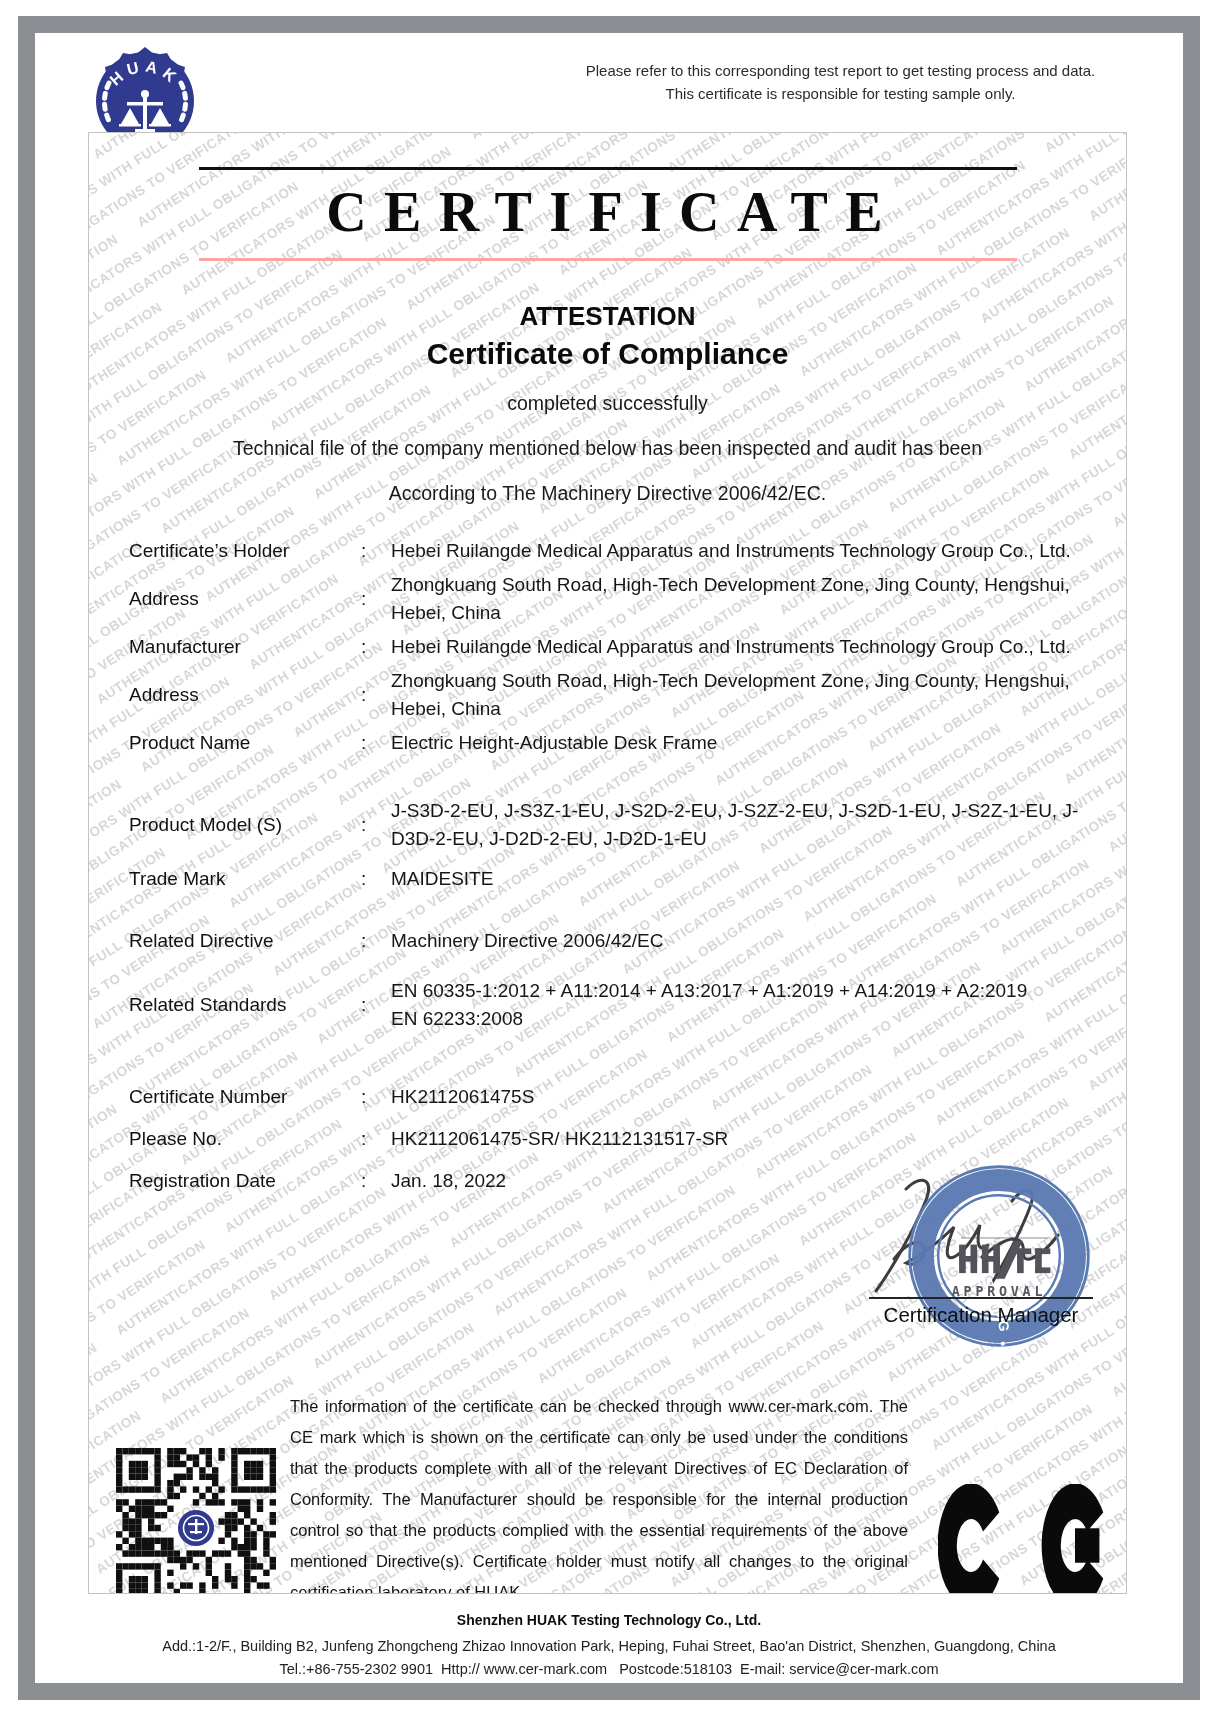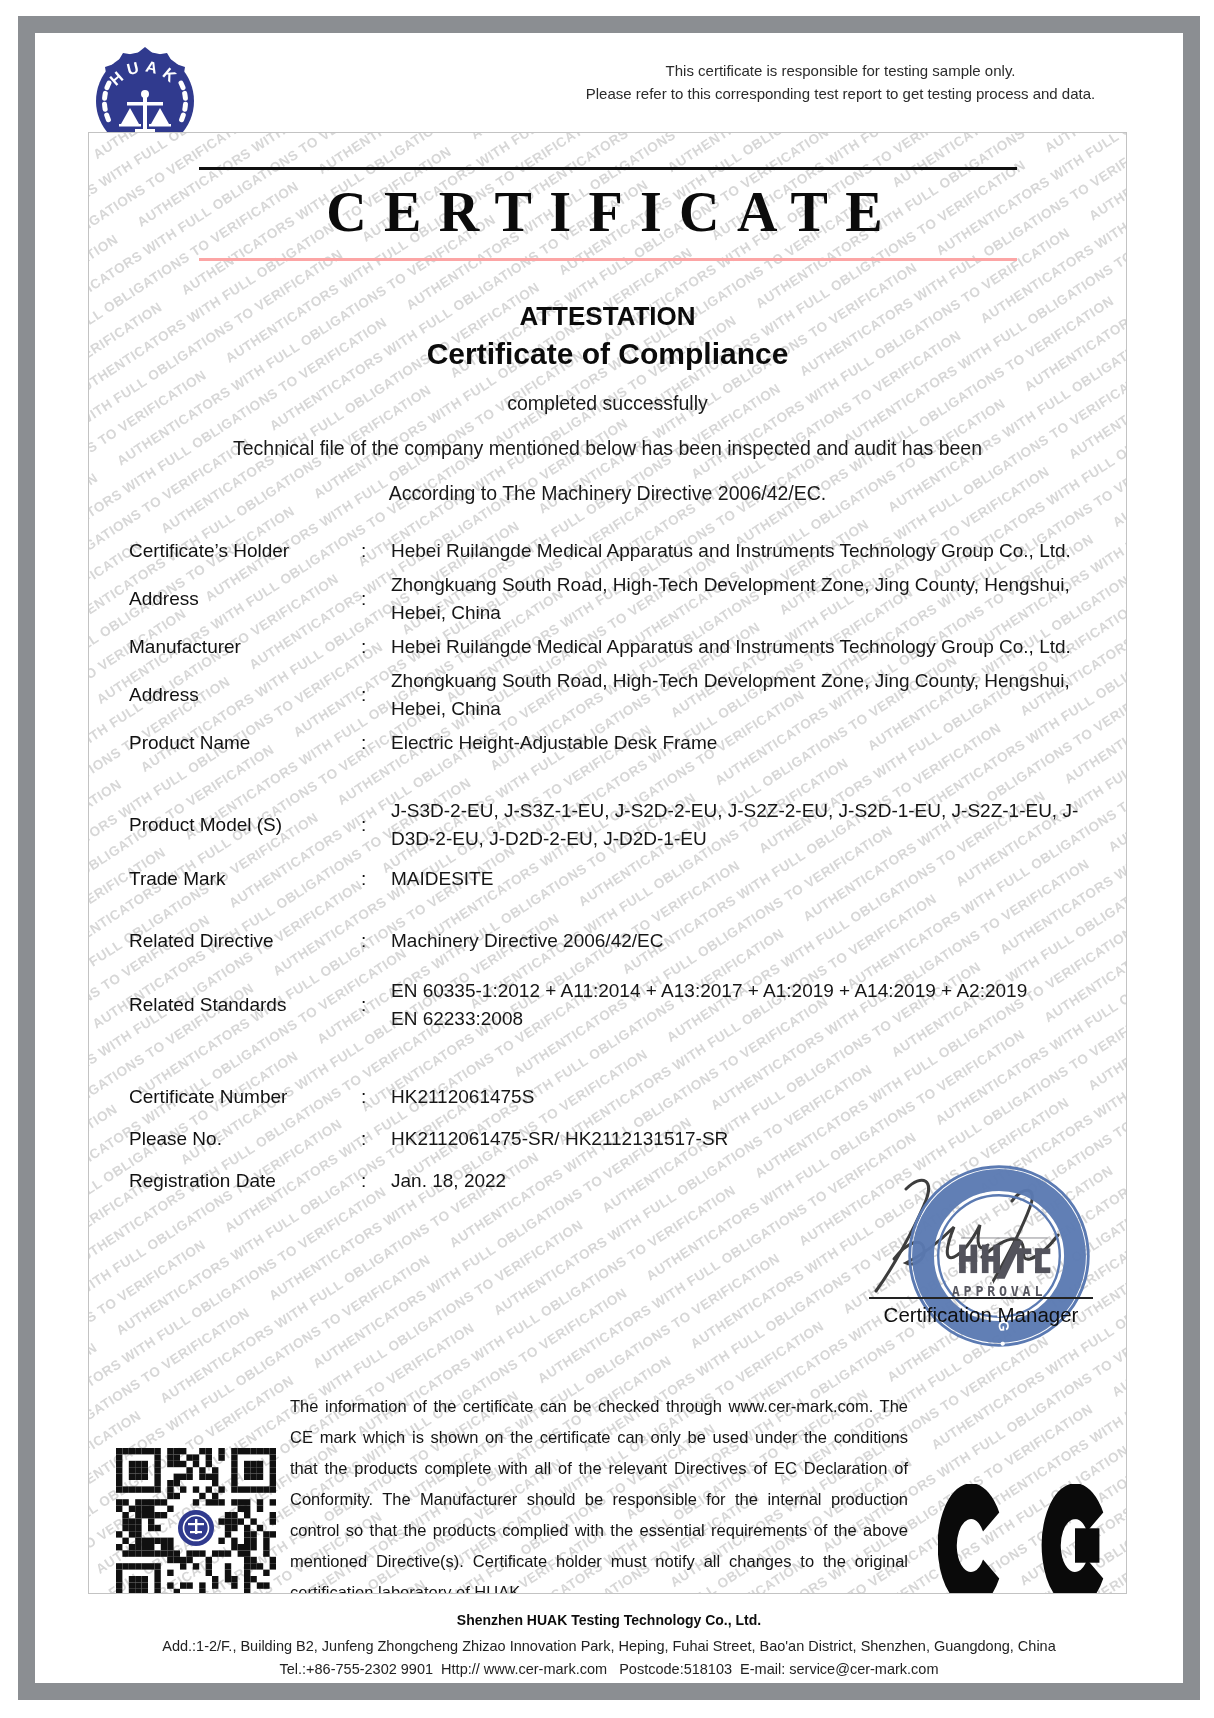--- a/index.html
+++ b/index.html
@@ -93,22 +93,22 @@
         <rect x="50" y="84" width="20" height="3.5"></rect>
       </g>
 
       <g fill="none" stroke="#ffffff" stroke-width="5" stroke-linecap="round" stroke-dasharray="5 6">
         <path d="M24 38 Q14 58 26 80"></path>
         <path d="M96 38 Q106 58 94 80"></path>
       </g>
     </svg>
 
     <div class="disclaimer">
+      <div>Please refer to this corresponding test report to get testing process and data.</div>
       <div>This certificate is responsible for testing sample only.</div>
-      <div>Please refer to this corresponding test report to get testing process and data.</div>
     </div>
 
     <div class="cert-box">
       <div class="watermark">
           <div class="wm-row" style="margin-left: 0px; color: rgb(215, 215, 215);">AUTHENTICATORS WITH FULL OBLIGATIONS TO VERIFICATION&nbsp;&nbsp;&nbsp;&nbsp;&nbsp;&nbsp;AUTHENTICATORS WITH FULL OBLIGATIONS TO VERIFICATION&nbsp;&nbsp;&nbsp;&nbsp;&nbsp;&nbsp;AUTHENTICATORS WITH FULL OBLIGATIONS TO VERIFICATION&nbsp;&nbsp;&nbsp;&nbsp;&nbsp;&nbsp;AUTHENTICATORS WITH FULL OBLIGATIONS TO VERIFICATION&nbsp;&nbsp;&nbsp;&nbsp;&nbsp;&nbsp;AUTHENTICATORS WITH FULL OBLIGATIONS TO VERIFICATION&nbsp;&nbsp;&nbsp;&nbsp;&nbsp;&nbsp;AUTHENTICATORS WITH FULL OBLIGATIONS TO VERIFICATION&nbsp;&nbsp;&nbsp;&nbsp;&nbsp;&nbsp;</div>
           <div class="wm-row" style="margin-left: -147px; color: rgb(215, 215, 215);">AUTHENTICATORS WITH FULL OBLIGATIONS TO VERIFICATION&nbsp;&nbsp;&nbsp;&nbsp;&nbsp;&nbsp;AUTHENTICATORS WITH FULL OBLIGATIONS TO VERIFICATION&nbsp;&nbsp;&nbsp;&nbsp;&nbsp;&nbsp;AUTHENTICATORS WITH FULL OBLIGATIONS TO VERIFICATION&nbsp;&nbsp;&nbsp;&nbsp;&nbsp;&nbsp;AUTHENTICATORS WITH FULL OBLIGATIONS TO VERIFICATION&nbsp;&nbsp;&nbsp;&nbsp;&nbsp;&nbsp;AUTHENTICATORS WITH FULL OBLIGATIONS TO VERIFICATION&nbsp;&nbsp;&nbsp;&nbsp;&nbsp;&nbsp;AUTHENTICATORS WITH FULL OBLIGATIONS TO VERIFICATION&nbsp;&nbsp;&nbsp;&nbsp;&nbsp;&nbsp;</div>
           <div class="wm-row" style="margin-left: -294px; color: rgb(215, 215, 215);">AUTHENTICATORS WITH FULL OBLIGATIONS TO VERIFICATION&nbsp;&nbsp;&nbsp;&nbsp;&nbsp;&nbsp;AUTHENTICATORS WITH FULL OBLIGATIONS TO VERIFICATION&nbsp;&nbsp;&nbsp;&nbsp;&nbsp;&nbsp;AUTHENTICATORS WITH FULL OBLIGATIONS TO VERIFICATION&nbsp;&nbsp;&nbsp;&nbsp;&nbsp;&nbsp;AUTHENTICATORS WITH FULL OBLIGATIONS TO VERIFICATION&nbsp;&nbsp;&nbsp;&nbsp;&nbsp;&nbsp;AUTHENTICATORS WITH FULL OBLIGATIONS TO VERIFICATION&nbsp;&nbsp;&nbsp;&nbsp;&nbsp;&nbsp;AUTHENTICATORS WITH FULL OBLIGATIONS TO VERIFICATION&nbsp;&nbsp;&nbsp;&nbsp;&nbsp;&nbsp;</div>
           <div class="wm-row" style="margin-left: 0px; color: rgb(215, 215, 215);">AUTHENTICATORS WITH FULL OBLIGATIONS TO VERIFICATION&nbsp;&nbsp;&nbsp;&nbsp;&nbsp;&nbsp;AUTHENTICATORS WITH FULL OBLIGATIONS TO VERIFICATION&nbsp;&nbsp;&nbsp;&nbsp;&nbsp;&nbsp;AUTHENTICATORS WITH FULL OBLIGATIONS TO VERIFICATION&nbsp;&nbsp;&nbsp;&nbsp;&nbsp;&nbsp;AUTHENTICATORS WITH FULL OBLIGATIONS TO VERIFICATION&nbsp;&nbsp;&nbsp;&nbsp;&nbsp;&nbsp;AUTHENTICATORS WITH FULL OBLIGATIONS TO VERIFICATION&nbsp;&nbsp;&nbsp;&nbsp;&nbsp;&nbsp;AUTHENTICATORS WITH FULL OBLIGATIONS TO VERIFICATION&nbsp;&nbsp;&nbsp;&nbsp;&nbsp;&nbsp;</div>
           <div class="wm-row" style="margin-left: -147px; color: rgb(215, 215, 215);">AUTHENTICATORS WITH FULL OBLIGATIONS TO VERIFICATION&nbsp;&nbsp;&nbsp;&nbsp;&nbsp;&nbsp;AUTHENTICATORS WITH FULL OBLIGATIONS TO VERIFICATION&nbsp;&nbsp;&nbsp;&nbsp;&nbsp;&nbsp;AUTHENTICATORS WITH FULL OBLIGATIONS TO VERIFICATION&nbsp;&nbsp;&nbsp;&nbsp;&nbsp;&nbsp;AUTHENTICATORS WITH FULL OBLIGATIONS TO VERIFICATION&nbsp;&nbsp;&nbsp;&nbsp;&nbsp;&nbsp;AUTHENTICATORS WITH FULL OBLIGATIONS TO VERIFICATION&nbsp;&nbsp;&nbsp;&nbsp;&nbsp;&nbsp;AUTHENTICATORS WITH FULL OBLIGATIONS TO VERIFICATION&nbsp;&nbsp;&nbsp;&nbsp;&nbsp;&nbsp;</div>
           <div class="wm-row" style="margin-left: -294px; color: rgb(215, 215, 215);">AUTHENTICATORS WITH FULL OBLIGATIONS TO VERIFICATION&nbsp;&nbsp;&nbsp;&nbsp;&nbsp;&nbsp;AUTHENTICATORS WITH FULL OBLIGATIONS TO VERIFICATION&nbsp;&nbsp;&nbsp;&nbsp;&nbsp;&nbsp;AUTHENTICATORS WITH FULL OBLIGATIONS TO VERIFICATION&nbsp;&nbsp;&nbsp;&nbsp;&nbsp;&nbsp;AUTHENTICATORS WITH FULL OBLIGATIONS TO VERIFICATION&nbsp;&nbsp;&nbsp;&nbsp;&nbsp;&nbsp;AUTHENTICATORS WITH FULL OBLIGATIONS TO VERIFICATION&nbsp;&nbsp;&nbsp;&nbsp;&nbsp;&nbsp;AUTHENTICATORS WITH FULL OBLIGATIONS TO VERIFICATION&nbsp;&nbsp;&nbsp;&nbsp;&nbsp;&nbsp;</div>

